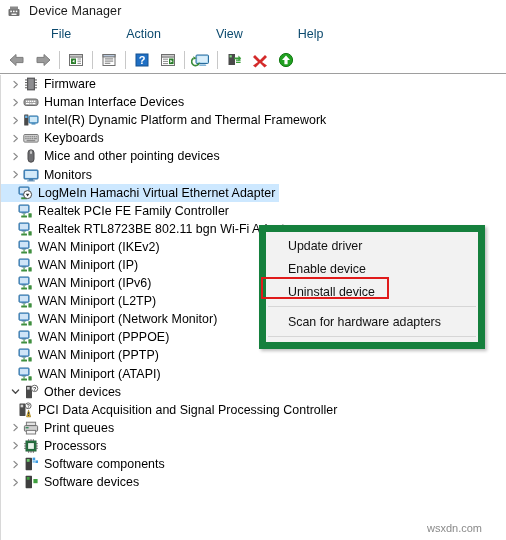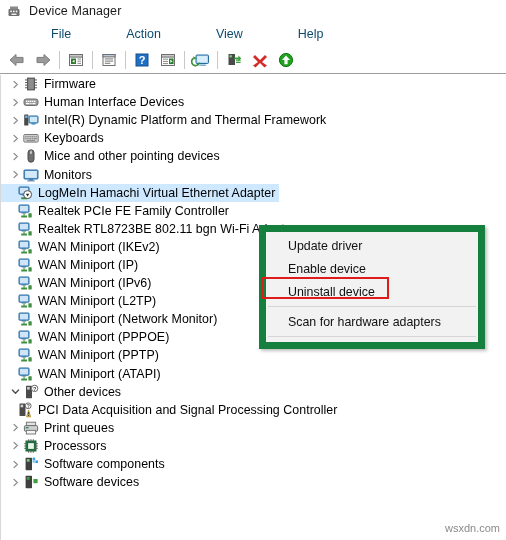--- a/index.html
+++ b/index.html
@@ -173,21 +173,21 @@
     height: 22px;
     border: 2px solid #e01b1b;
     box-sizing: border-box;
     z-index: 30;
     pointer-events: none;
   }
 
   
   #watermark {
     position: absolute;
-    right: 6px;
+    right: 24px;
     bottom: 6px;
     font-size: 11px;
     color: #8a8a8a;
     z-index: 40;
     text-align: right;
   }
 </style>
 </head>
 <body>
 

